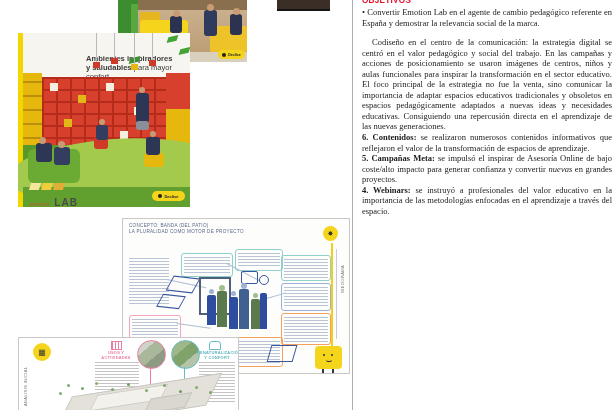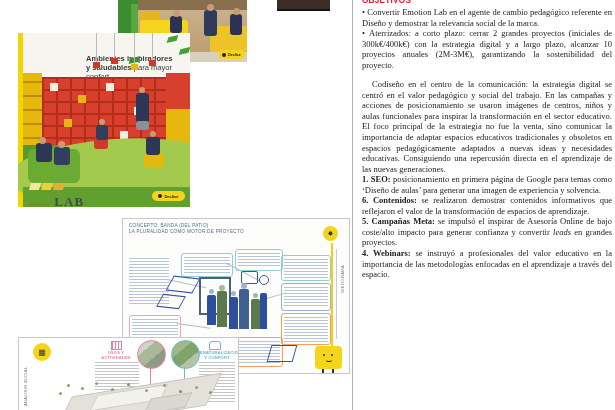--- a/index.html
+++ b/index.html
@@ -62,21 +62,21 @@
      background:repeating-linear-gradient(0deg,#b98e08 0 2px,transparent 2px 14px),#e6b70d;}
   .rshelf{left:148px;top:40px;width:24px;height:78px;
      background:linear-gradient(#d8402e 0 46%,#e6b70d 46%);}
   .floorbase{left:5px;top:112px;width:167px;height:62px;background:#58992b;}
   .floorarc{left:-10px;top:106px;width:215px;height:64px;background:#a3c94d;border-radius:50%;transform:rotate(-4deg);}
   .floorfront{left:5px;top:154px;width:167px;height:20px;background:#61a02e;}
   .gsofa{left:10px;top:116px;width:52px;height:34px;background:#6cab33;border-radius:6px;}
   .logochip{width:10px;height:7px;transform:skewX(-18deg);}
   .pr-logo{left:12px;top:159px;font-family:"Liberation Sans",sans-serif;}
   .pr-logo .em{font-size:5px;color:#c0562e;letter-spacing:.3px;}
-  .pr-logo .lab{font-size:13px;font-weight:bold;color:#4a4a4a;letter-spacing:1px;font-family:Liberation Serif, serif;}
+  .pr-logo .lab{font-size:10px;font-weight:bold;color:#4a4a4a;letter-spacing:1px;}
 
   
   .ideo{left:122px;top:218px;width:226px;height:154px;background:#fdfdfc;border:1px solid #c8c8c8;
         overflow:hidden;z-index:1;}
   .ideo-title{left:6px;top:4px;font-family:"Liberation Sans",sans-serif;font-size:4.6px;line-height:5.6px;
               color:#5a6b8c;letter-spacing:.3px;}
   .ycircle{border-radius:50%;background:var(--brand_yellow,#f5d41c);display:flex;align-items:center;
            justify-content:center;color:#333;}
   .vtext{writing-mode:vertical-rl;transform:rotate(180deg);font-family:"Liberation Sans",sans-serif;
          font-size:4px;color:#777;letter-spacing:.4px;}
@@ -269,26 +269,24 @@
     <div class="plan" style="left:44px;top:48px;width:150px;height:28px;background:#e3e1da;border:1px solid #c6c4bc;"></div>
     <div class="plan" style="left:74px;top:52px;width:70px;height:13px;background:#f2f1ec;border:1px solid #cac8c0;"></div>
     <div class="plan" style="left:128px;top:58px;width:40px;height:12px;background:#d9d7cf;border:1px solid #c6c4bc;"></div>
     <div class="trees" style="left:48px;top:46px;"></div>
   </div>
 
   <div class="abs vdivider"></div>
 
   <div class="article">
     <h3 class="redhead">OBJETIVOS</h3>
-    <p><span>•</span>&nbsp;<span>Convertir Emotion Lab en el agente de cambio pedagógico referente en Diseño y demostrar la relevancia social de la marca.</span></p>
-    <p><span>•</span>&nbsp;<span>Aterrizados: a corto plazo: cerrar 2 grandes proyectos (iniciales de 300k€/400k€) con la estrategia digital y a largo plazo, alcanzar 10 proyectos anuales (2M-3M€), garantizando la sostenibilidad del proyecto.</span></p>
+    <p><span>•</span>&nbsp;<span>Convertir Emotion Lab en el agente de cambio pedagógico referente en España y demostrar la relevancia social de la marca.</span></p>
 
     <div class="gap"></div>
     <p class="indent">Codiseño en el centro de la comunicación: la estrategia digital se centró en el valor pedagógico y social del trabajo. En las campañas y acciones de posicionamiento se usaron imágenes de centros, niños y aulas funcionales para inspirar la transformación en el sector educativo. El foco principal de la estrategia no fue la venta, sino comunicar la importancia de adaptar espacios educativos tradicionales y obsoletos en espacios pedagógicamente adaptados a nuevas ideas y necesidades educativas. Consiguiendo una repercusión directa en el aprendizaje de las nuevas generaciones.</p>
-    <p><b class="lead">1. SEO:</b><span> posicionamiento en primera página de Google para temas como ‘Diseño de aulas’ para generar una imagen de experiencia y solvencia.</span></p>
-    <p><b class="lead">6. Contenidos:</b><span> se realizaron demostrar contenidos informativos que reflejaron el valor de la transformación de espacios de aprendizaje.</span></p>
-    <p><b class="lead">5. Campañas Meta:</b><span> se impulsó el inspirar de Asesoría Online de bajo coste/alto impacto para generar confianza y convertir </span><span class="it">leads</span><span> en grandes proyectos.</span></p>
+    <p><b class="lead">6. Contenidos:</b><span> se realizaron numerosos contenidos informativos que reflejaron el valor de la transformación de espacios de aprendizaje.</span></p>
+    <p><b class="lead">5. Campañas Meta:</b><span> se impulsó el inspirar de Asesoría Online de bajo coste/alto impacto para generar confianza y convertir </span><span class="it">nuevas</span><span> en grandes proyectos.</span></p>
     <p><b class="lead">4. Webinars:</b><span> se instruyó a profesionales del valor educativo en la importancia de las metodologías enfocadas en el aprendizaje a través del espacio.</span></p>
 
     <div class="gap"></div>
   </div>
 
 </div>
 
 </body></html>

